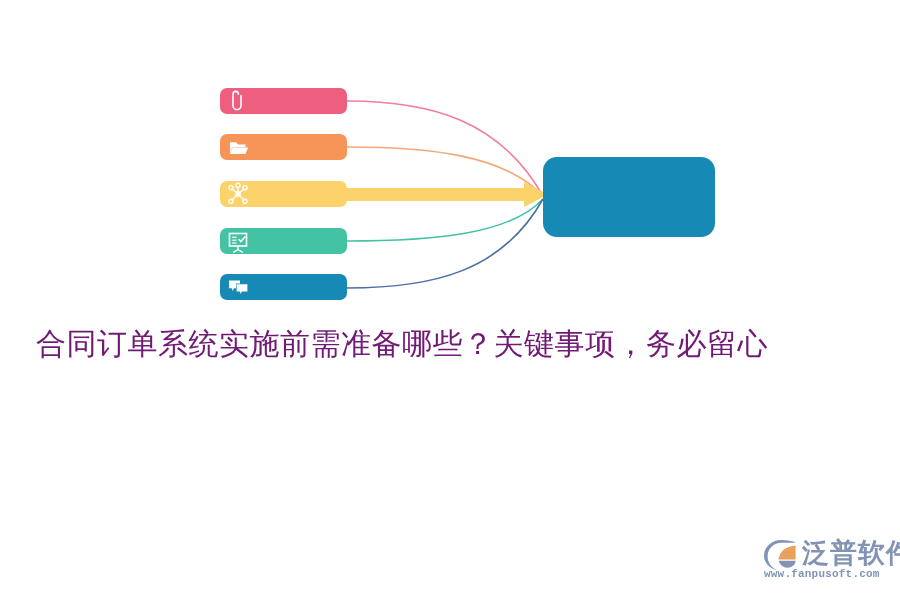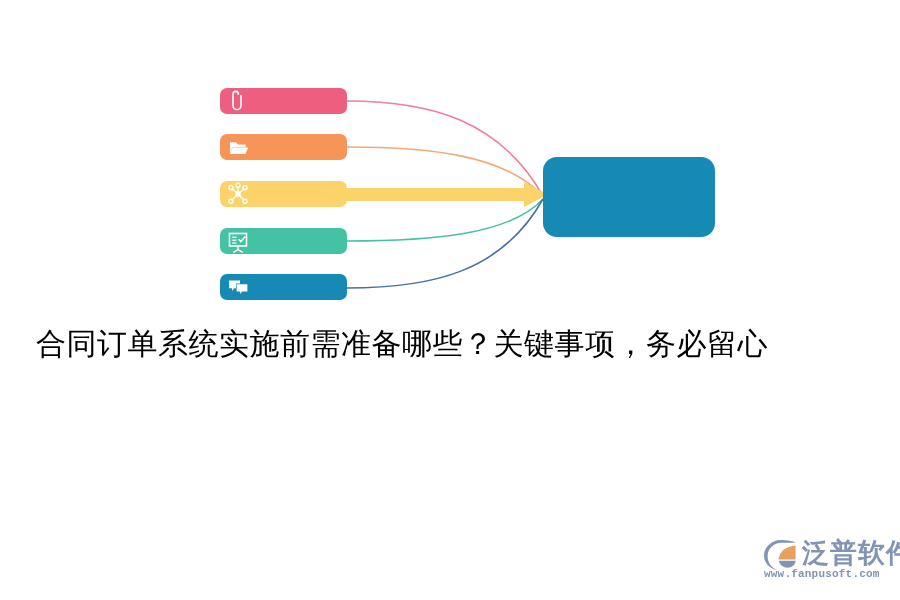--- a/index.html
+++ b/index.html
@@ -30,21 +30,21 @@
   }
   .title-text {
     position: absolute;
     left: 36px;
     top: 322px;
     width: 830px;
     font-family: "Liberation Serif", "DejaVu Serif", serif;
     font-size: 30px;
     line-height: 44px;
     letter-spacing: 0.5px;
-    color: #000000;
+    color: #701a75;
     white-space: nowrap;
   }
   .logo-wrap {
     position: absolute;
     left: 762px;
     top: 535px;
     width: 130px;
     height: 56px;
   }
   .logo-mark {

